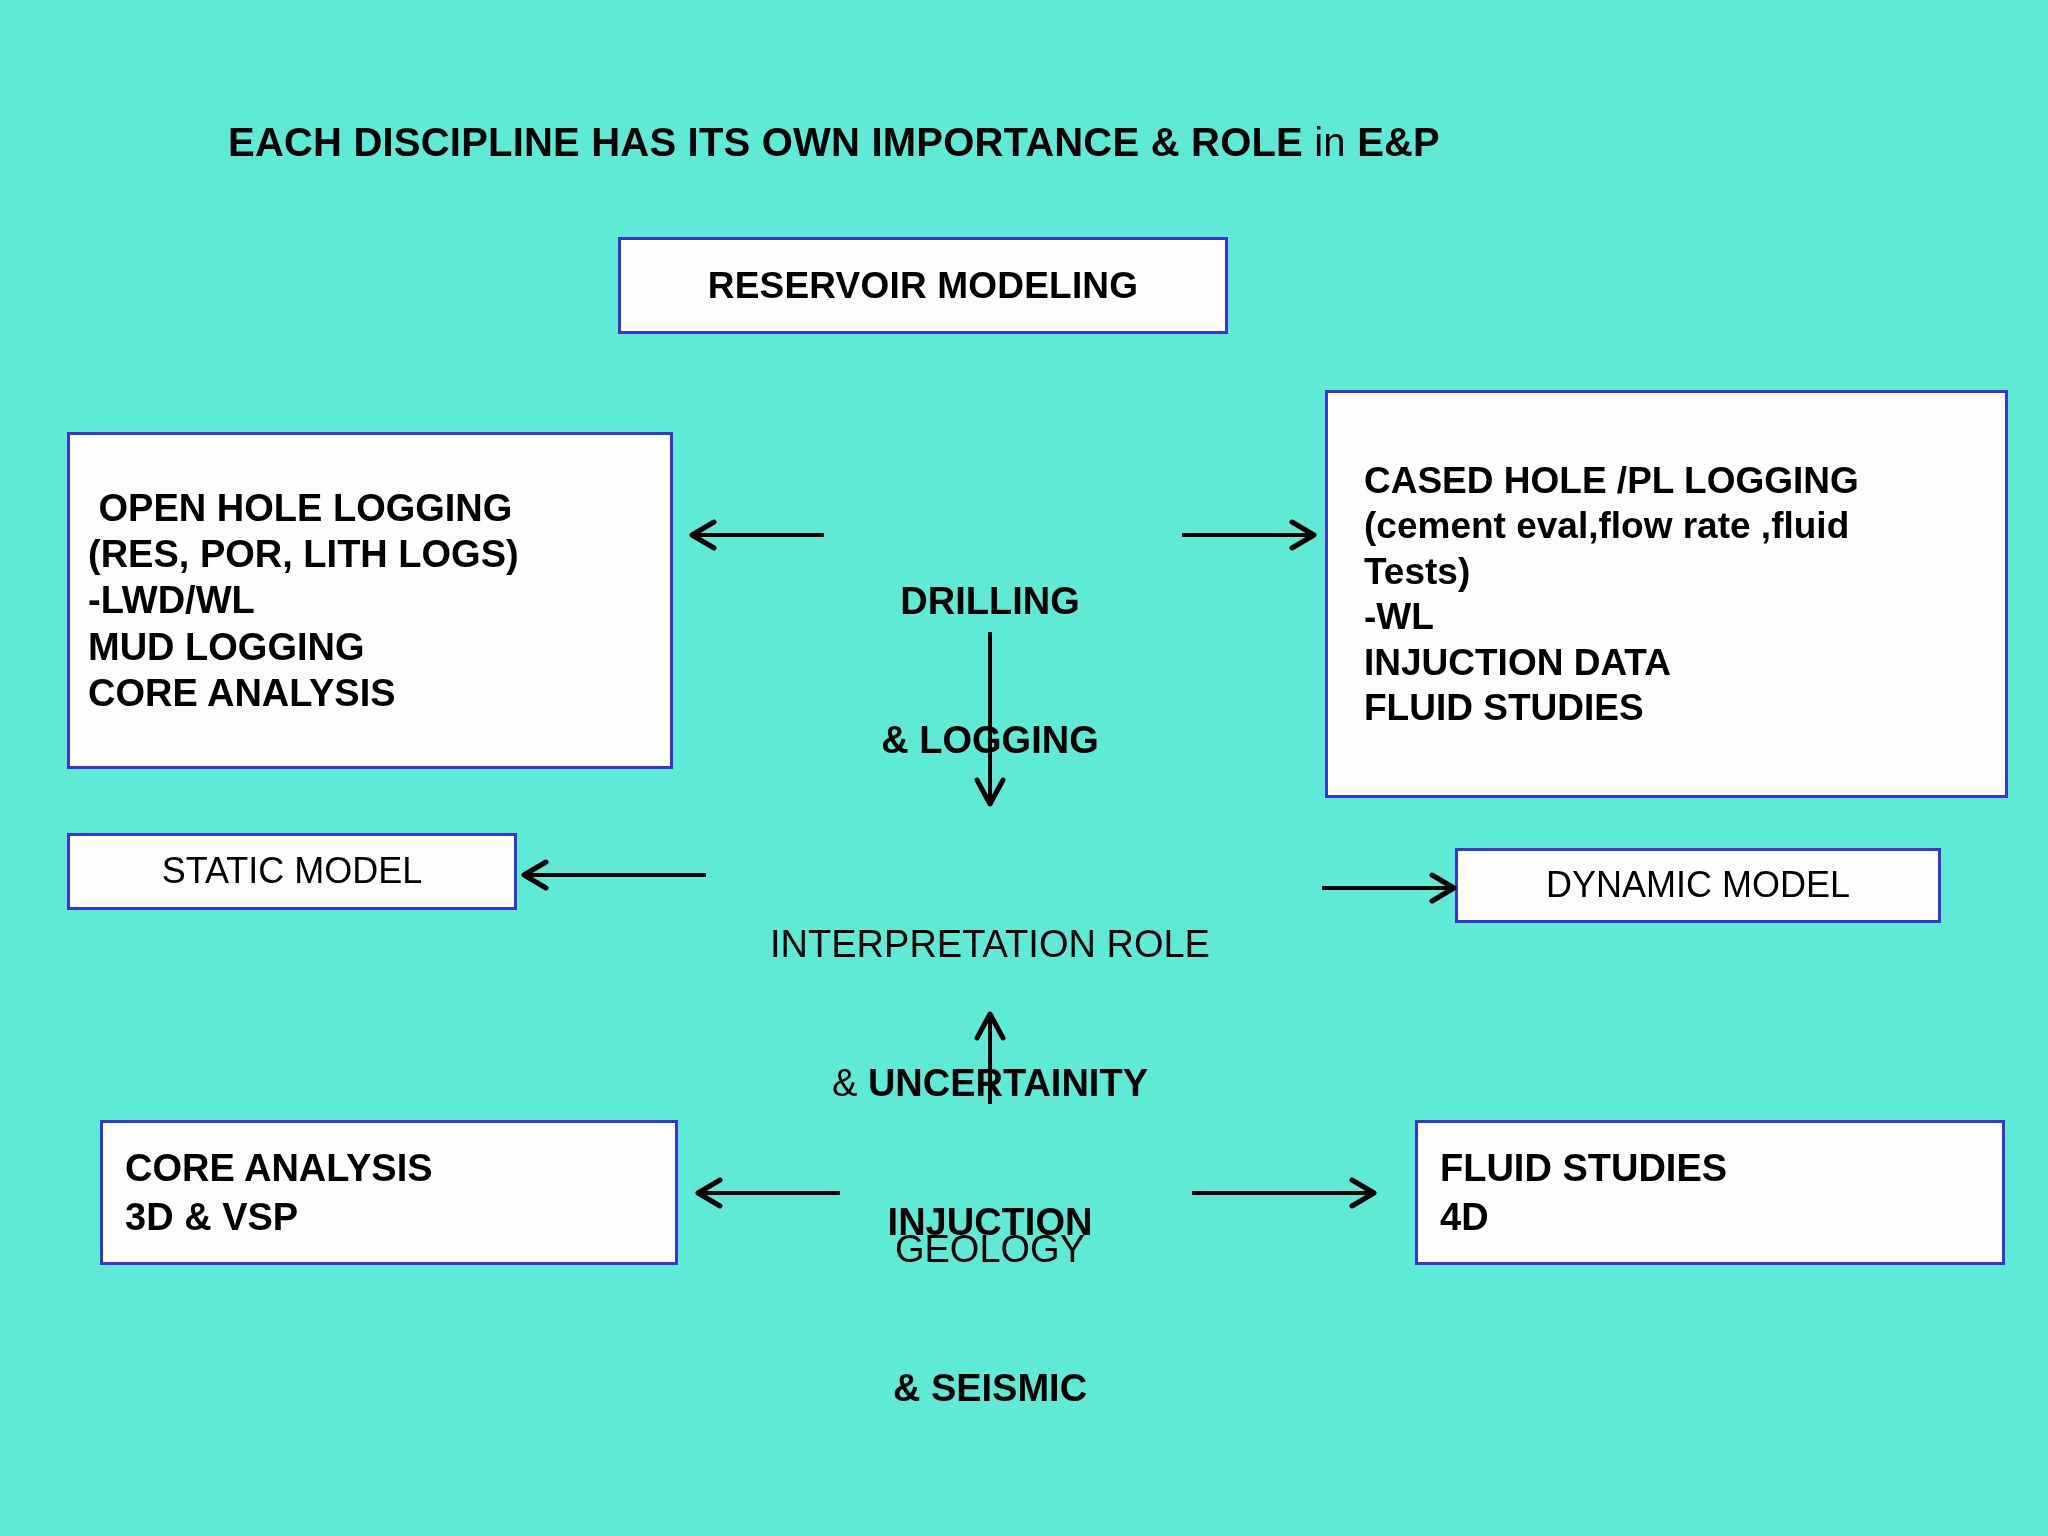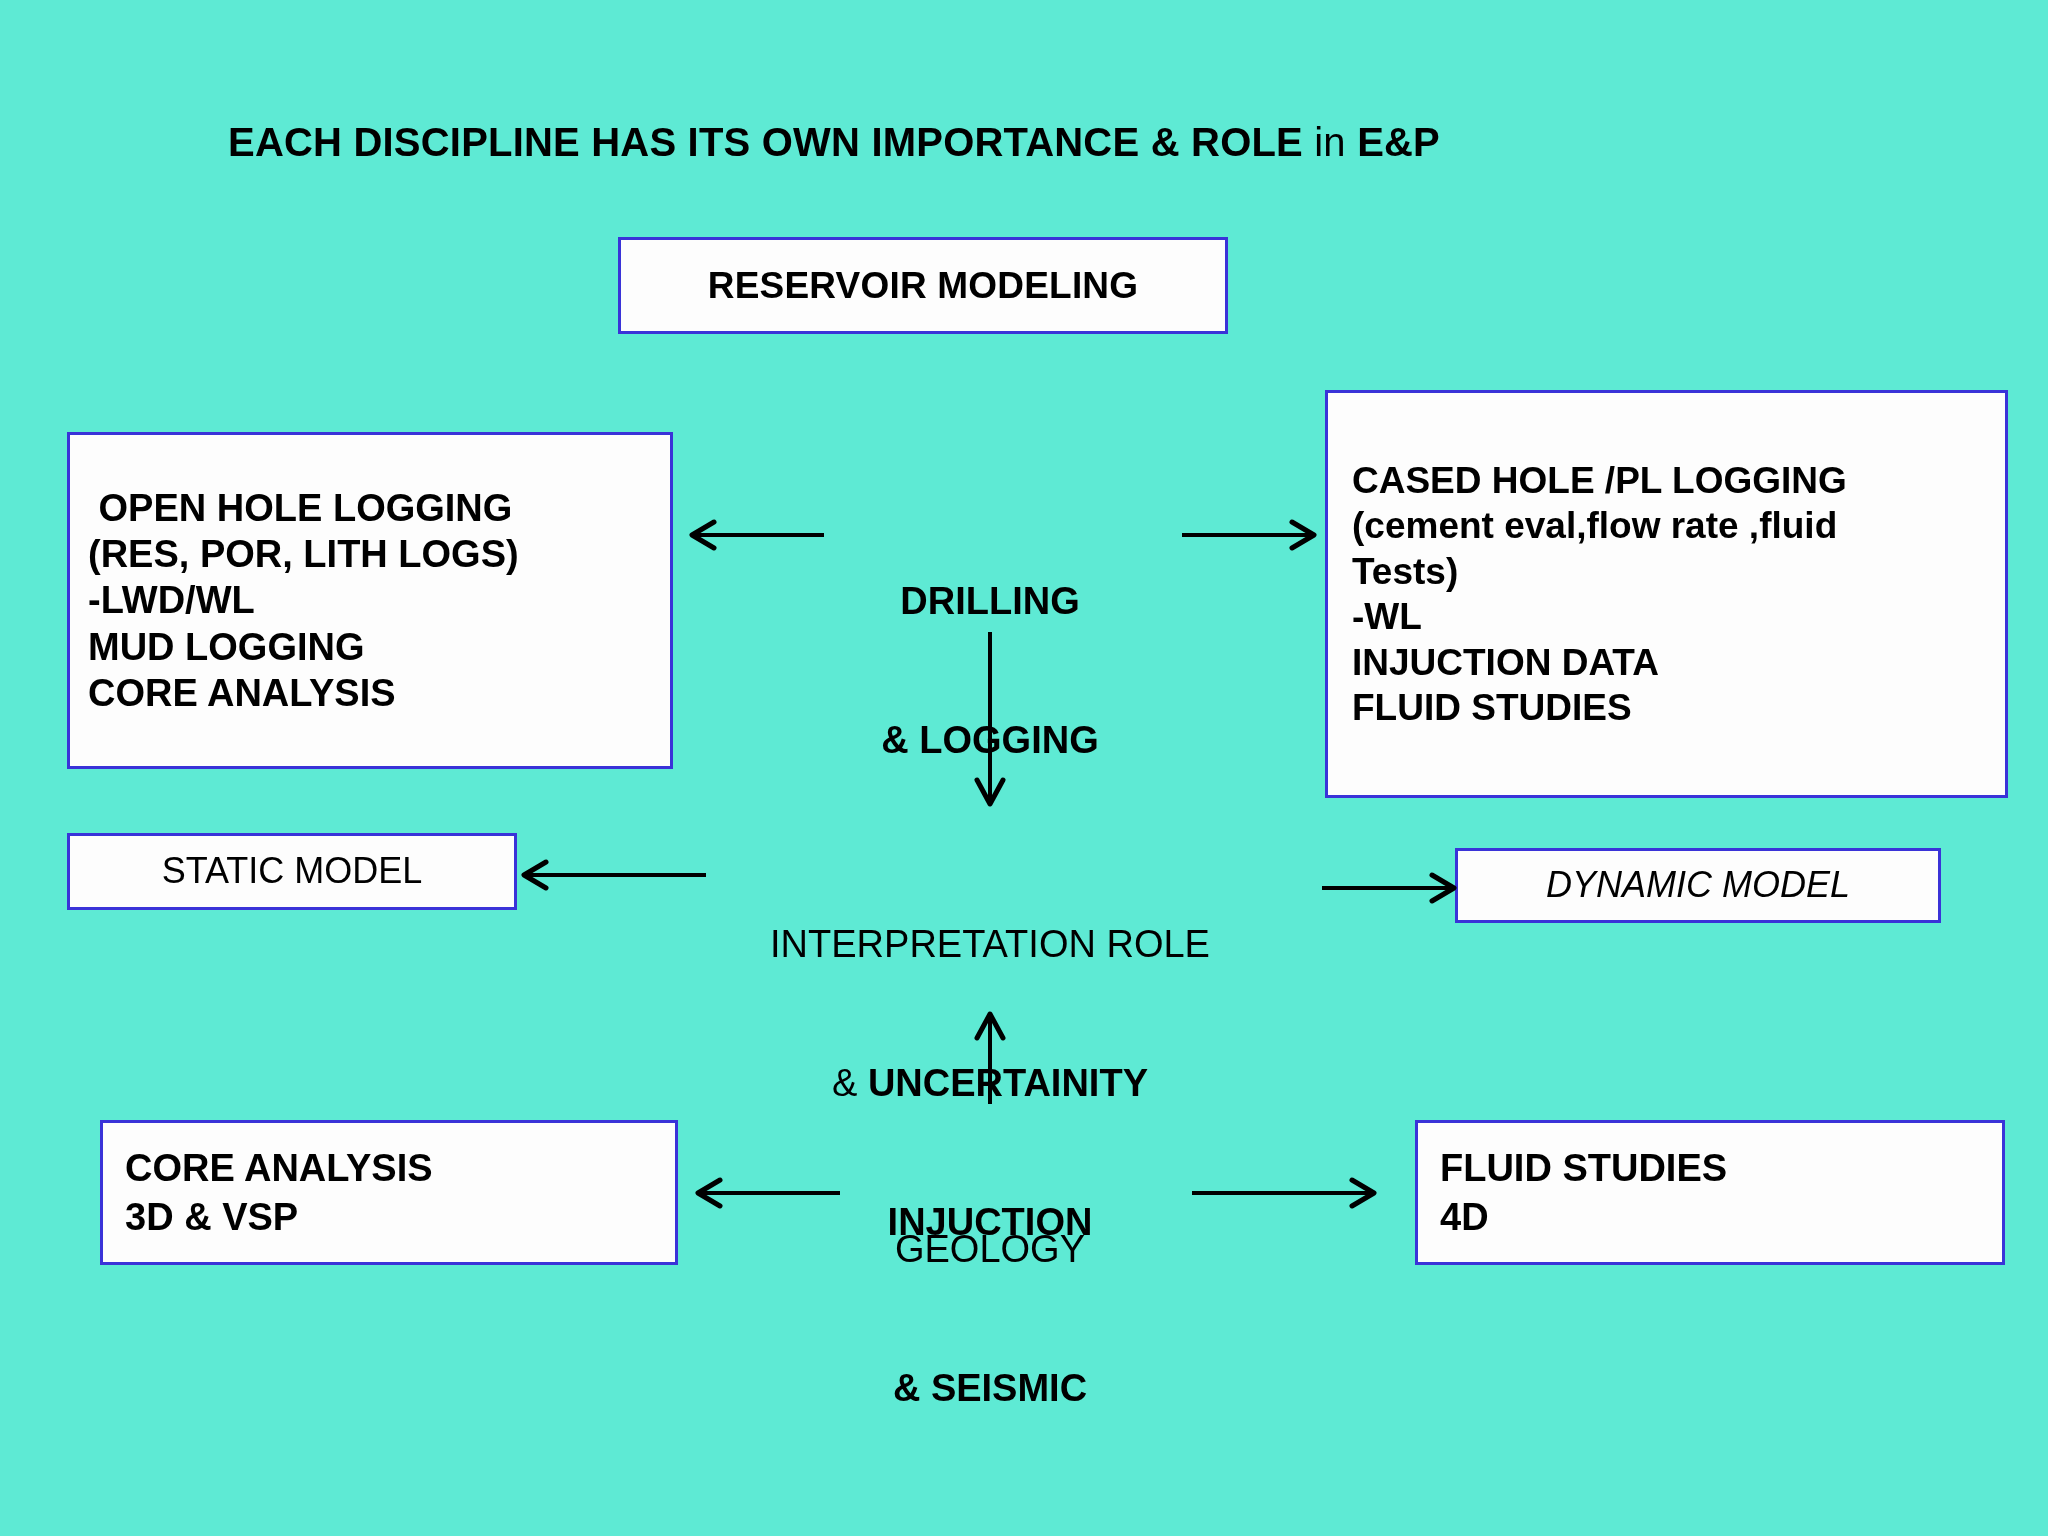--- a/index.html
+++ b/index.html
@@ -64,37 +64,37 @@
   #box-openhole {
     left: 67px; top: 432px; width: 606px; height: 337px;
     padding: 12px 0 12px 18px;
   }
   #box-openhole .line {
     font-size: 38px; font-weight: bold; line-height: 1.22;
   }
 
   #box-casedhole {
     left: 1325px; top: 390px; width: 683px; height: 408px;
-    padding: 10px 0 10px 24px;
+    padding: 10px 0 10px 36px;
   }
   #box-casedhole .line {
     font-size: 37px; font-weight: bold; line-height: 1.23;
   }
 
   #box-static {
     left: 67px; top: 833px; width: 450px; height: 77px;
     align-items: center; justify-content: center;
   }
   #box-static .line {
     font-size: 36px; font-weight: normal;
   }
 
   #box-dynamic {
     left: 1455px; top: 848px; width: 486px; height: 75px;
-    align-items: center; justify-content: center; font-style: italic;
+    align-items: center; justify-content: center;
   }
   #box-dynamic .line {
     font-size: 36px; font-weight: normal;
   }
 
   #box-core {
     left: 100px; top: 1120px; width: 578px; height: 145px;
     padding: 10px 0 10px 22px;
   }
   #box-core .line {

